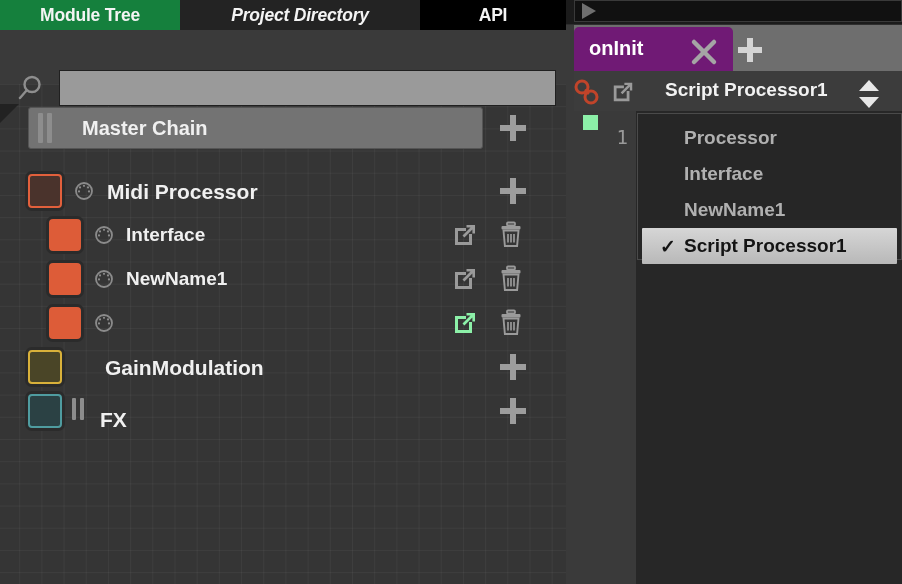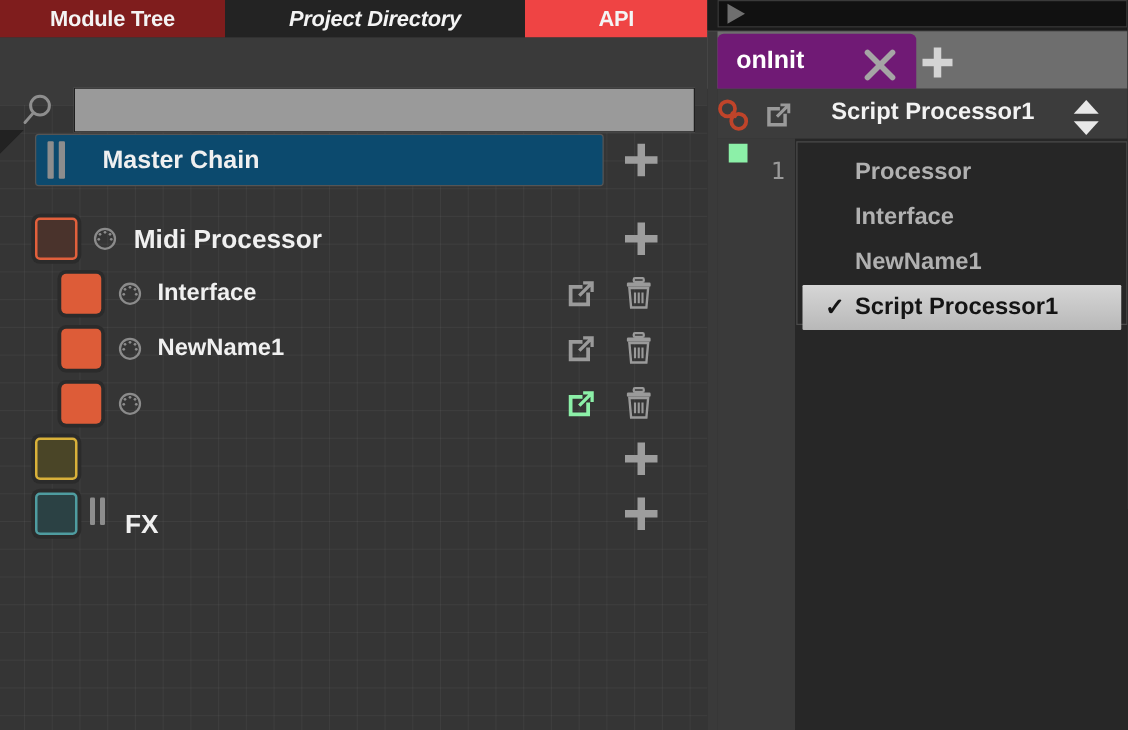--- a/index.html
+++ b/index.html
@@ -31,23 +31,23 @@
   #tabbar {
     position: absolute; left: 0; top: 0; width: 566px; height: 30px;
     background: #2a2a2a;
   }
   .tab {
     position: absolute; top: 0; height: 30px;
     display: flex; align-items: center; justify-content: center;
     color: #f4f4f4; font-size: 17.5px; font-weight: bold;
     letter-spacing: -0.2px; white-space: nowrap;
   }
-  .tab.t0 { left: 0;   width: 180px; background: #7f1d1d; }
+  .tab.t0 { left: 0;   width: 180px; background: #15803d; }
   .tab.t1 { left: 180px; width: 240px; background: #232323; font-style: italic; }
-  .tab.t2 { left: 420px; width: 146px; background: #ef4444; }
+  .tab.t2 { left: 420px; width: 146px; background: #000000; }
 
   
   #searchrow {
     position: absolute; left: 0; top: 30px; width: 566px; height: 54px;
     background: #3a3a3a;
   }
   #search-icon { position: absolute; left: 16px; top: 43px; }
   #search-input {
     position: absolute; left: 59px; top: 40px; width: 497px; height: 36px;
     background: #9a9a9a; border: 1px solid #202020;
@@ -58,21 +58,21 @@
   
   #corner-marker {
     position: absolute; left: 0px; top: 104px;
     width: 0; height: 0;
     border-top: 19px solid #222222;
     border-right: 19px solid transparent;
   }
 
   .master-bar {
     position: absolute; left: 28px; top: 107px; width: 455px; height: 42px;
-    background: #0c4a6e; border: 1px solid #555; border-radius: 3px;
+    background: #737373; border: 1px solid #555; border-radius: 3px;
     display: flex; align-items: center;
   }
   .master-bar .label {
     color: #f0f0f0; font-size: 20px; font-weight: bold; margin-left: 30px;
   }
   .grip { display: inline-flex; gap: 4px; margin-left: 9px; }
   .grip i { display: block; width: 5px; height: 30px; background: #8d8d8d; border-radius: 1px; }
   .grip.small i { width: 4px; height: 22px; background: #8d8d8d; }
 
   .swatch { position: absolute; border-radius: 4px; }
@@ -327,20 +327,21 @@
         <rect x="9" y="1.5" width="8" height="3" rx="1" fill="none" stroke="#9a9a9a" stroke-width="1.8"></rect>
         <rect x="3.5" y="5" width="19" height="3.4" rx="1" fill="#9a9a9a"></rect>
         <path d="M5.5 9.5 h15 l-1.4 15.5 h-12.2 z" fill="none" stroke="#9a9a9a" stroke-width="1.9"></path>
         <line x1="10" y1="13" x2="10" y2="21.5" stroke="#9a9a9a" stroke-width="1.7"></line>
         <line x1="13" y1="13" x2="13" y2="21.5" stroke="#9a9a9a" stroke-width="1.7"></line>
         <line x1="16" y1="13" x2="16" y2="21.5" stroke="#9a9a9a" stroke-width="1.7"></line>
       </svg>
     </span>
 
     <span class="swatch gain" style="left:28px; top:350px;"></span>
+    <span class="node-label lvl1" style="left:105px; top:356px;">GainModulation</span>
     <span class="icon-btn" style="left:497px; top:351px;">
       <svg width="32" height="32" viewBox="0 0 32 32">
         <path d="M13 3 h6 v10 h10 v6 h-10 v10 h-6 v-10 h-10 v-6 h10 z" fill="#9d9d9d"></path>
       </svg>
     </span>
 
     <span class="swatch fx" style="left:28px; top:394px;"></span>
     <span class="grip small" style="position:absolute; left:72px; top:398px; margin:0;">
         <i></i>
         <i></i>

